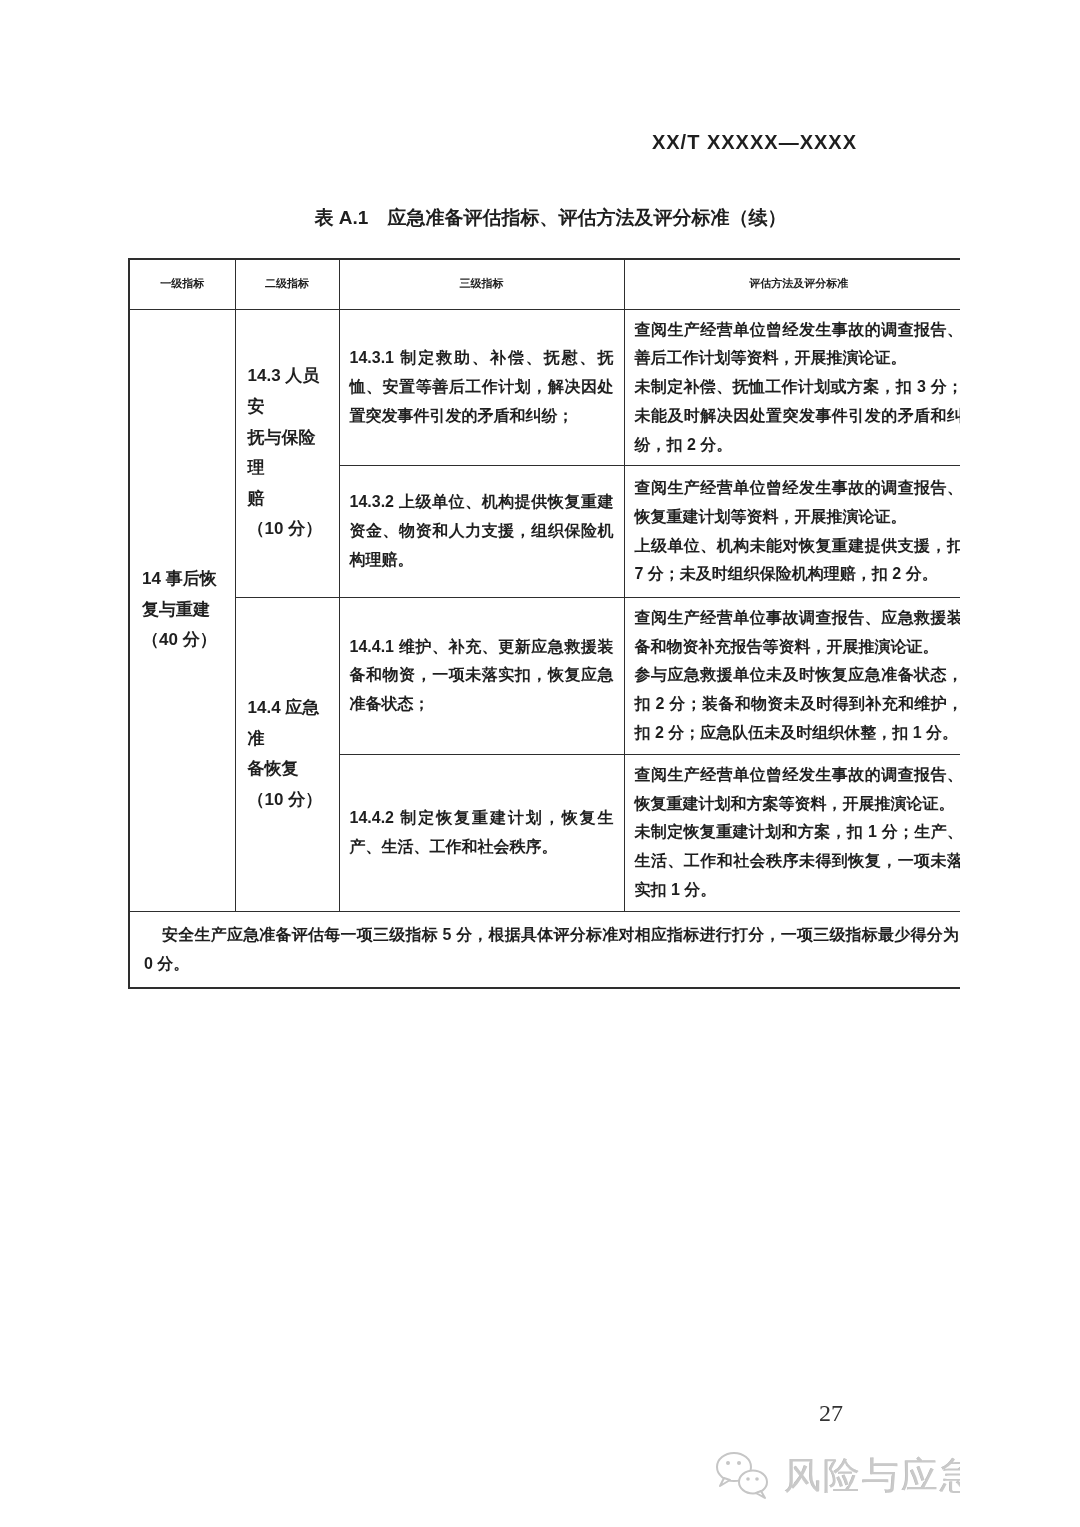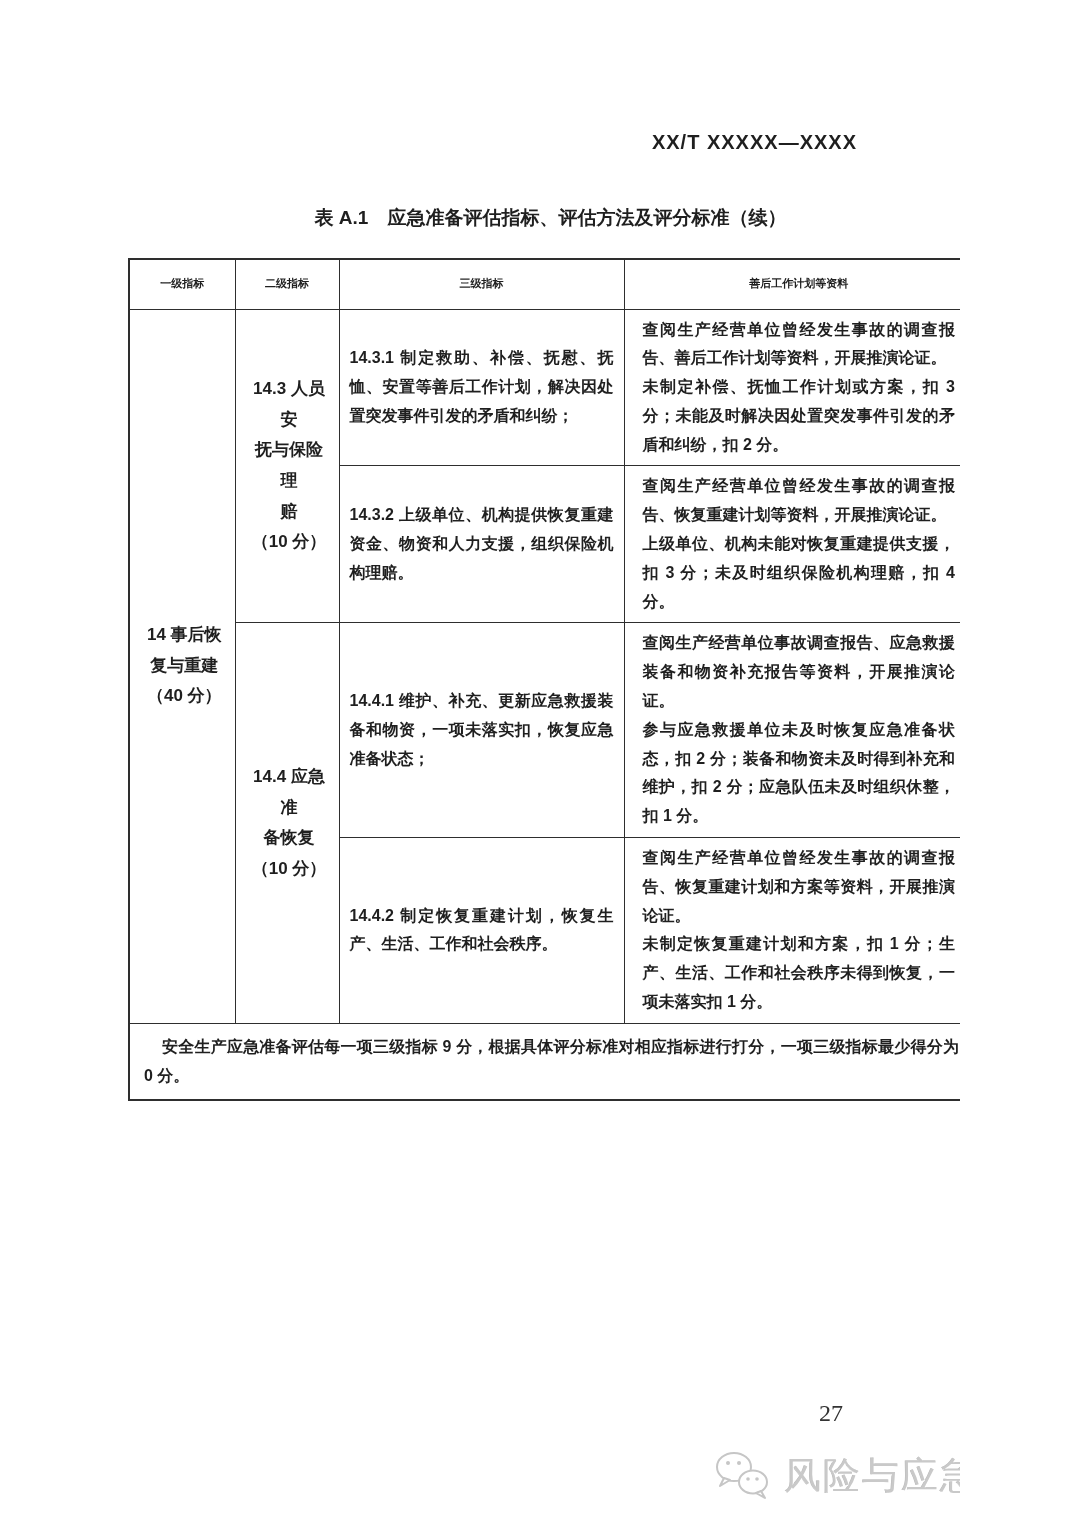--- a/index.html
+++ b/index.html
@@ -60,29 +60,29 @@
     height:50px;
     text-align:center;
     font-size:11px;
     padding:2px 4px;
   }
   td.lvl1, td.lvl2{
     padding:6px 8px 6px 12px;
     font-size:17px;
     white-space:pre-line;
     line-height:1.95;
-    text-align:center;
+    text-align:left;
   }
   td.lvl3{
     padding:22px 10px;
     text-align:justify;
     line-height:1.85;
   }
   td.method{
-    padding:6px 18px;
+    padding:6px 10px;
     text-align:justify;
     white-space:pre-line;
     line-height:1.8;
   }
   tr.r1{height:147px;}
   tr.r2{height:111px;}
   tr.r3{height:144px;}
   tr.r4{height:141px;}
   tr.note-row{height:77px;}
   td.note{
@@ -132,56 +132,56 @@
       <col style="width:106px">
       <col style="width:104px">
       <col style="width:285px">
       <col style="width:350px">
     </colgroup>
     <thead>
       <tr>
         <th class="hdr">一级指标</th>
         <th class="hdr">二级指标</th>
         <th class="hdr">三级指标</th>
-        <th class="hdr">善后工作计划等资料</th>
+        <th class="hdr">评估方法及评分标准</th>
       </tr>
     </thead>
     <tbody>
       <tr class="r1">
         <td class="lvl1" rowspan="4">14 事后恢
 复与重建
 （40 分）</td>
         <td class="lvl2" rowspan="2">14.3 人员安
 抚与保险理
 赔
 （10 分）</td>
         <td class="lvl3">14.3.1 制定救助、补偿、抚慰、抚恤、安置等善后工作计划，解决因处置突发事件引发的矛盾和纠纷；</td>
         <td class="method">查阅生产经营单位曾经发生事故的调查报告、善后工作计划等资料，开展推演论证。
 未制定补偿、抚恤工作计划或方案，扣 3 分；未能及时解决因处置突发事件引发的矛盾和纠纷，扣 2 分。</td>
       </tr>
       <tr class="r2">
         <td class="lvl3">14.3.2 上级单位、机构提供恢复重建资金、物资和人力支援，组织保险机构理赔。</td>
         <td class="method">查阅生产经营单位曾经发生事故的调查报告、恢复重建计划等资料，开展推演论证。
-上级单位、机构未能对恢复重建提供支援，扣 3 分；未及时组织保险机构理赔，扣 4 分。</td>
+上级单位、机构未能对恢复重建提供支援，扣 7 分；未及时组织保险机构理赔，扣 2 分。</td>
       </tr>
       <tr class="r3">
         <td class="lvl2" rowspan="2">14.4 应急准
 备恢复
 （10 分）</td>
         <td class="lvl3">14.4.1 维护、补充、更新应急救援装备和物资，一项未落实扣，恢复应急准备状态；</td>
         <td class="method">查阅生产经营单位事故调查报告、应急救援装备和物资补充报告等资料，开展推演论证。
 参与应急救援单位未及时恢复应急准备状态，扣 2 分；装备和物资未及时得到补充和维护，扣 2 分；应急队伍未及时组织休整，扣 1 分。</td>
       </tr>
       <tr class="r4">
         <td class="lvl3">14.4.2 制定恢复重建计划，恢复生产、生活、工作和社会秩序。</td>
         <td class="method">查阅生产经营单位曾经发生事故的调查报告、恢复重建计划和方案等资料，开展推演论证。
 未制定恢复重建计划和方案，扣 1 分；生产、生活、工作和社会秩序未得到恢复，一项未落实扣 1 分。</td>
       </tr>
       <tr class="note-row">
-        <td class="note" colspan="4">安全生产应急准备评估每一项三级指标 9 分，根据具体评分标准对相应指标进行打分，一项三级指标最少得分为 0 分。</td>
+        <td class="note" colspan="4">安全生产应急准备评估每一项三级指标 5 分，根据具体评分标准对相应指标进行打分，一项三级指标最少得分为 0 分。</td>
       </tr>
     </tbody>
   </table>
 
   <div class="page-number">27</div>
 
   <div class="watermark">
     <svg class="wechat-icon" width="62" height="58" viewBox="0 0 62 58">
       <g fill="#ffffff" stroke="#c6c6c6" stroke-width="2">
         <ellipse cx="22" cy="20" rx="17" ry="14"></ellipse>

